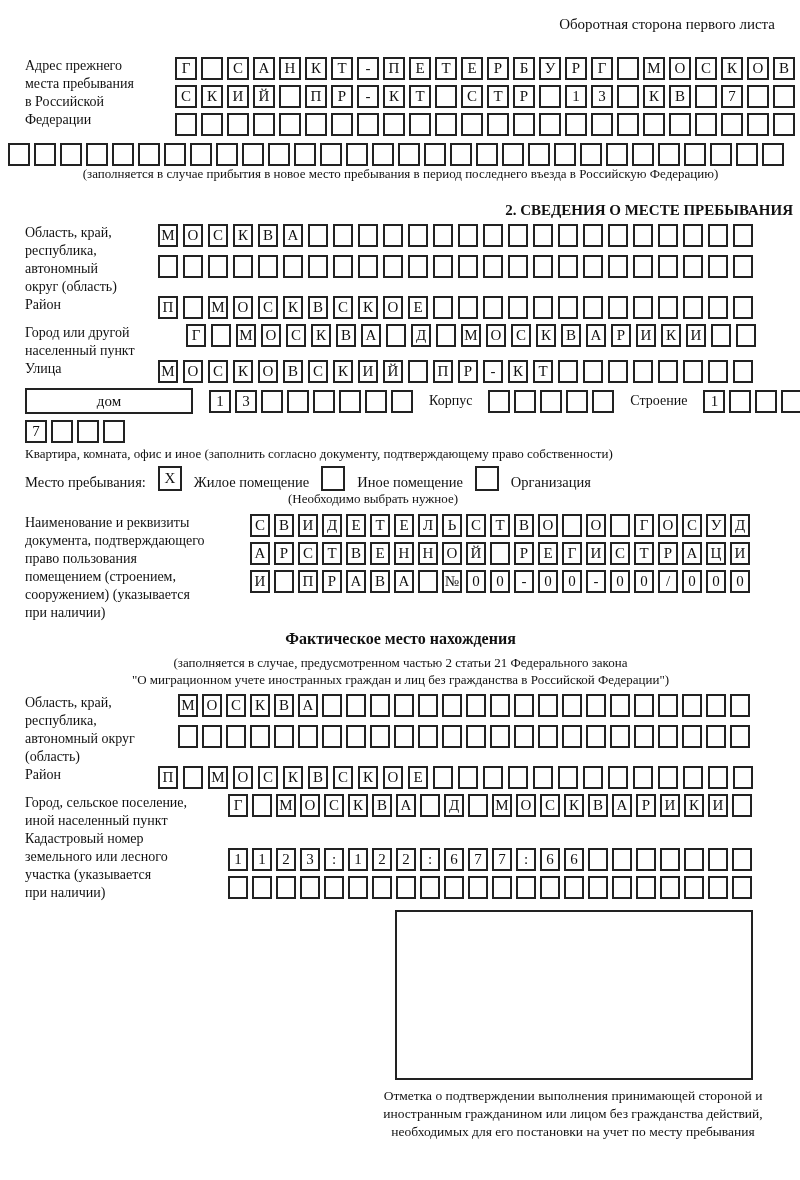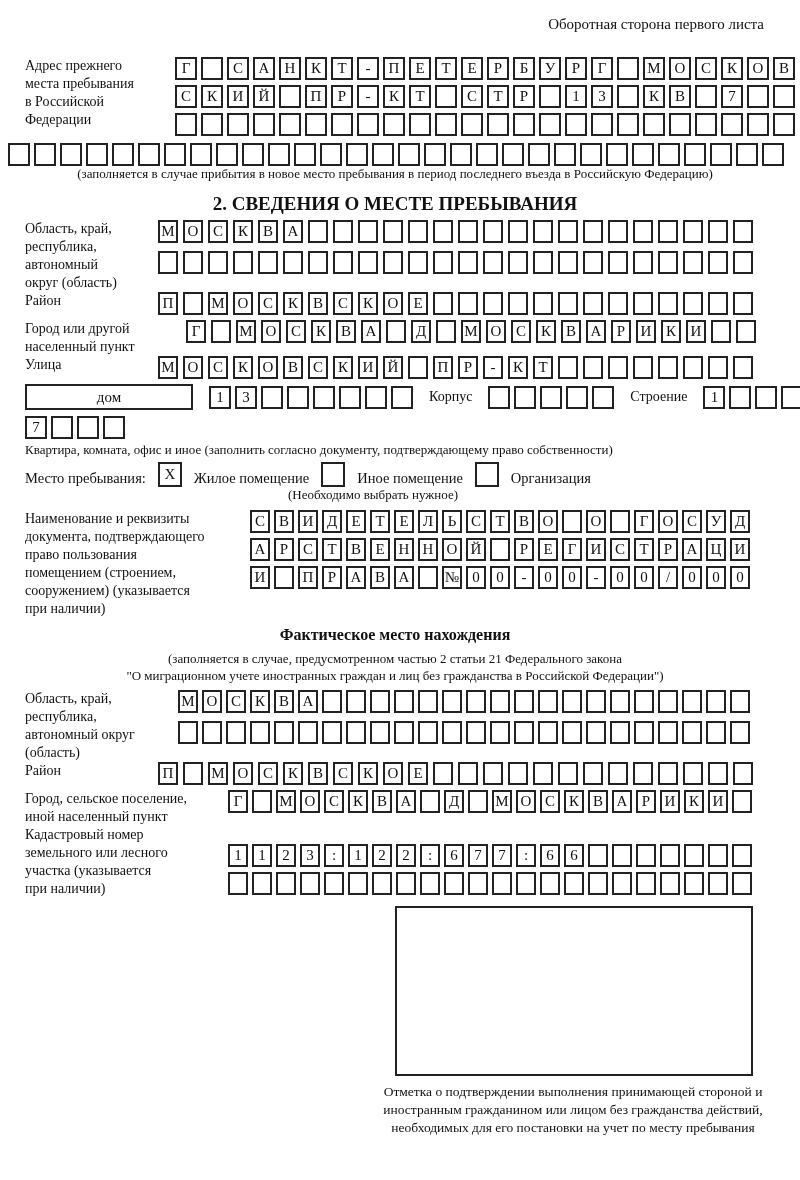--- a/index.html
+++ b/index.html
@@ -1,36 +1,36 @@
 <!DOCTYPE html>
 <html><head>
 <meta charset="utf-8">
 <style>
   html,body{margin:0;padding:0;background:#fff;}
   .page{
     width:800px;height:1180px;box-sizing:border-box;
-    padding:10px 18px 0 8px;background:#fff;color:#111;
+    padding:10px 7px 0 8px;background:#fff;color:#111;
     font-family:"Liberation Serif", serif;position:relative;overflow:hidden;
   }
   .header-note{text-align:right;font-size:15px;margin:6px 18px 24px 0;}
   .frow{display:flex;align-items:flex-start;}
   .label{flex:none;padding-left:17px;box-sizing:border-box;font-size:14px;line-height:18px;white-space:pre-line;}
   .w167{width:167px}.w150{width:150px}.w170{width:170px}.w242{width:242px}.w220{width:220px}
   .box-row{display:flex;gap:4px;margin-bottom:5px;}
   .cbox{
     flex:none;display:inline-block;width:22px;height:23px;box-sizing:border-box;
     border:2px solid #222;font-size:15px;line-height:19px;text-align:center;background:#fff;
   }
   .s2{gap:5px}
   .s2 .cbox{width:20px}
   .n21 .cbox,.n22 .cbox,.n24f .cbox{width:20px}
   .full-row{margin:2px 0 0 0;}
   .note{font-size:13px;line-height:16px;}
   .center{text-align:center;}
-  .sec-title{text-align:center;font-weight:bold;font-size:19px;margin:11px 0 5px;}
+  .sec-title{text-align:right;font-weight:bold;font-size:15px;margin:20px 0 5px;}
   .indent28{margin-left:28px;}
   .house-row{display:flex;align-items:center;gap:16px;margin-left:17px;font-size:14px;margin-bottom:2px;}
   .inline-boxes{display:flex;gap:4px;}
   .wide-box{flex:none;border:2px solid #222;height:26px;box-sizing:border-box;display:flex;align-items:center;justify-content:center;font-size:15px;}
   .wb-house{width:168px}.wb-apt{width:205px}
   .stay-row{display:flex;align-items:flex-end;gap:12px;margin-left:17px;font-size:14.5px;margin-top:4px;}
   .chk .cbox{width:24px;height:25px;line-height:21px;}
   .note-small{font-size:13px;margin:3px 0 3px 17px;}
   .need-note{font-size:13px;width:300px;margin-left:150px;text-align:right;}
   .doc-block{margin-top:7px;justify-content:space-between;}

